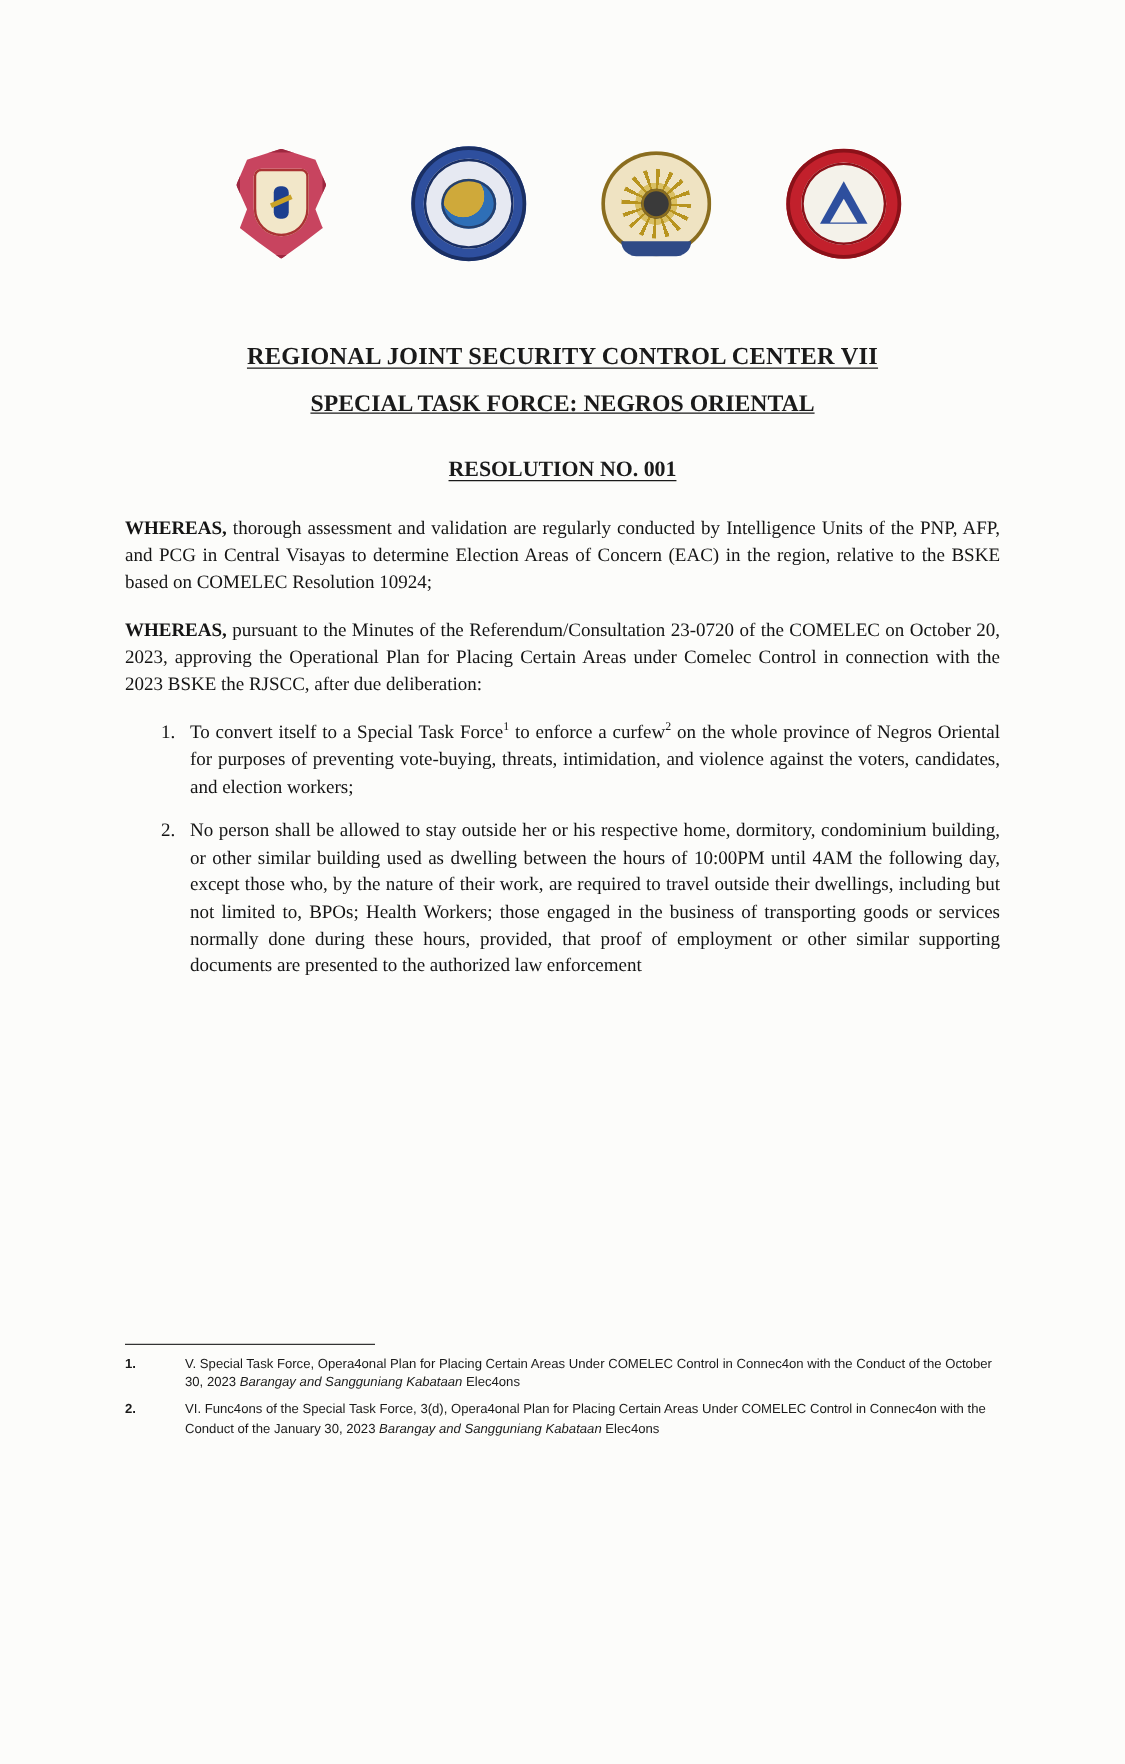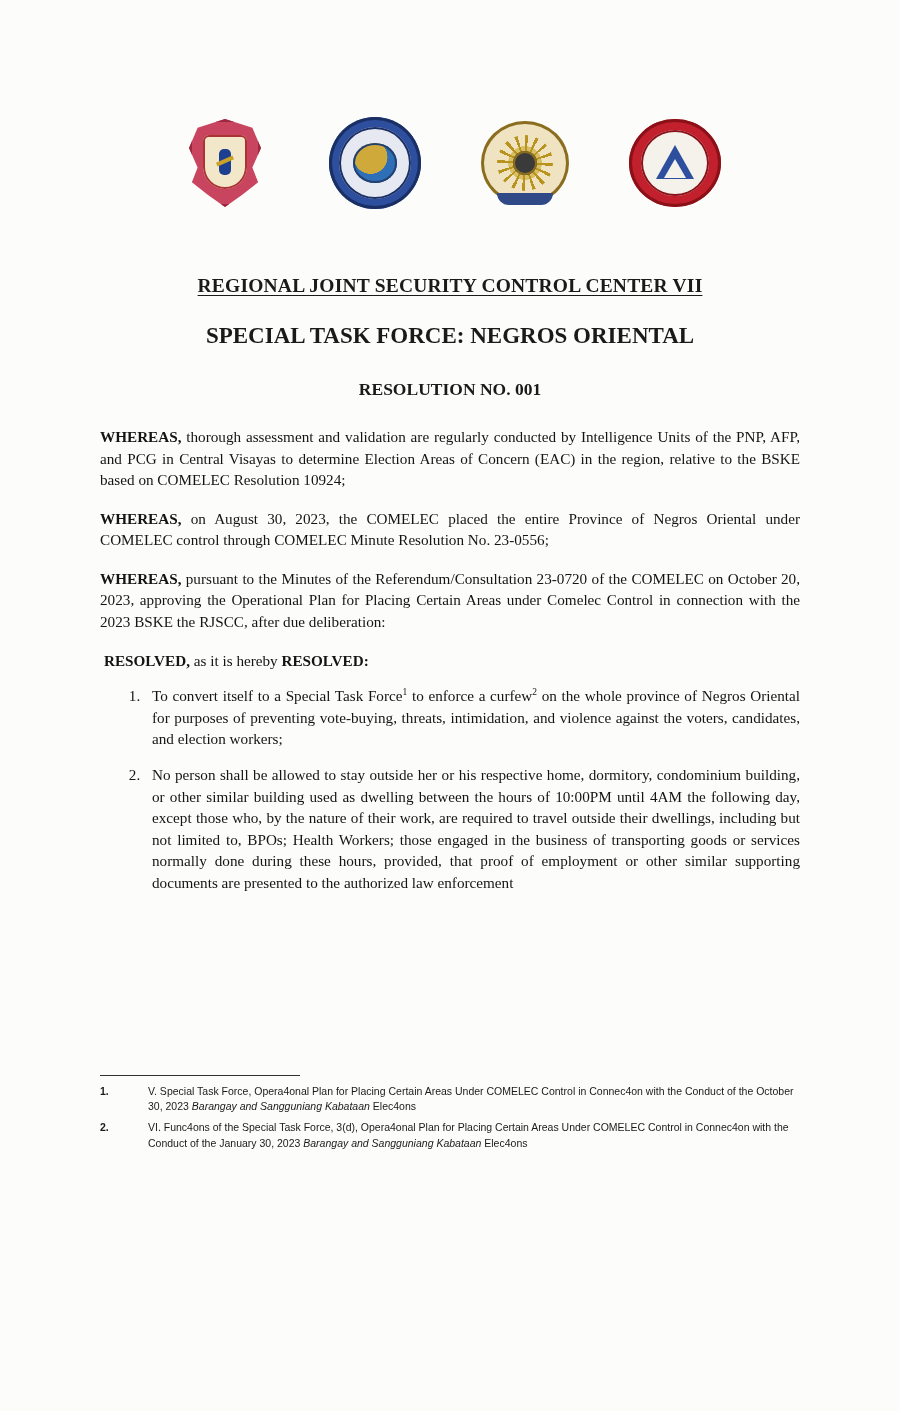--- a/index.html
+++ b/index.html
@@ -181,26 +181,28 @@
     color: #1a1a1a;
     margin: 0;
   }
   h1.title {
     font-size: 19.5px;
     letter-spacing: 0.2px;
     text-decoration: underline;
     text-underline-offset: 3px;
   }
   h2.subtitle {
-    font-size: 23px;
-    margin-top: 26px;
+    font-size: 19px;
+    margin-top: 16px;
+    text-decoration: underline;
   }
   h3.resno {
     font-size: 17.5px;
     margin-top: 30px;
+    text-decoration: underline;
     text-underline-offset: 3px;
   }
 
   
   .body {
     margin-top: 26px;
     font-size: 15.2px;
     line-height: 1.42;
     color: #141414;
   }
@@ -295,31 +297,25 @@
     <h2 class="subtitle">SPECIAL TASK FORCE: NEGROS ORIENTAL</h2>
     <h3 class="resno">RESOLUTION NO. 001</h3>
 
     <div class="body">
 
 
       <p class="para">
         <b>WHEREAS,</b><span> thorough assessment and validation are regularly conducted by Intelligence Units of the PNP, AFP, and PCG in Central Visayas to determine Election Areas of Concern (EAC) in the region, relative to the BSKE based on COMELEC Resolution 10924;</span>
       </p>
 
-      <p class="para">
-        <b>WHEREAS,</b><span> on August 30, 2023, the COMELEC placed the entire Province of Negros Oriental under COMELEC control through COMELEC Minute Resolution No. 23-0556;</span>
-      </p>
 
       <p class="para">
         <b>WHEREAS,</b><span> pursuant to the Minutes of the Referendum/Consultation 23-0720 of the COMELEC on October 20, 2023, approving the Operational Plan for Placing Certain Areas under Comelec Control in connection with the 2023 BSKE the RJSCC, after due deliberation:</span>
       </p>
 
-      <p class="resolved">
-        <b>RESOLVED,</b><span> as it is hereby </span><b>RESOLVED:</b>
-      </p>
 
       <ol class="items">
         <li>
           <span>To convert itself to a Special Task Force</span><sup>1</sup><span> to enforce a curfew</span><sup>2</sup><span> on the whole province of Negros Oriental for purposes of preventing vote-buying, threats, intimidation, and violence against the voters, candidates, and election workers;</span>
         </li>
         <li>
           <span>No person shall be allowed to stay outside her or his respective home, dormitory, condominium building, or other similar building used as dwelling between the hours of 10:00PM until 4AM the following day, except those who, by the nature of their work, are required to travel outside their dwellings, including but not limited to, BPOs; Health Workers; those engaged in the business of transporting goods or services normally done during these hours, provided, that proof of employment or other similar supporting documents are presented to the authorized law enforcement</span>
         </li>
       </ol>
 

